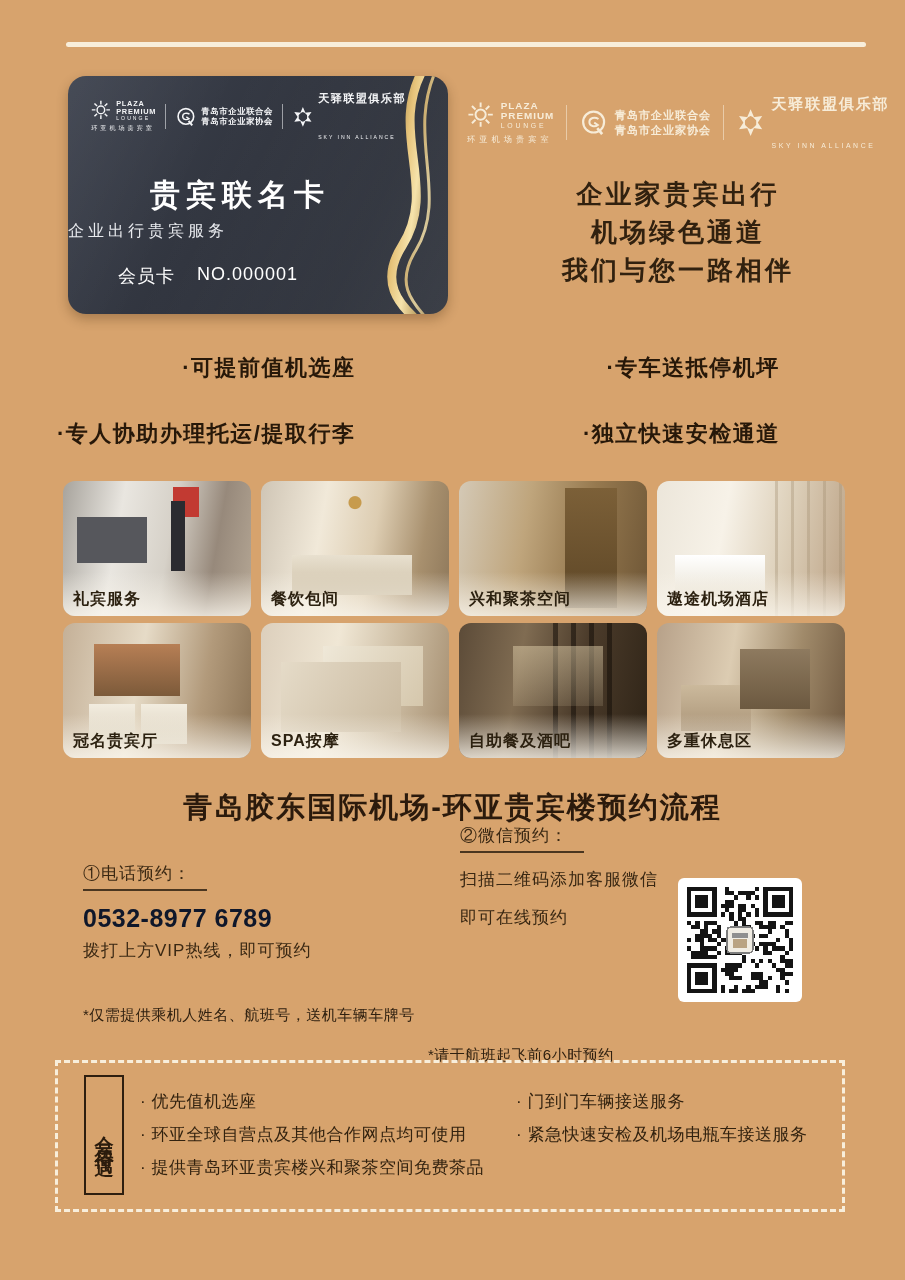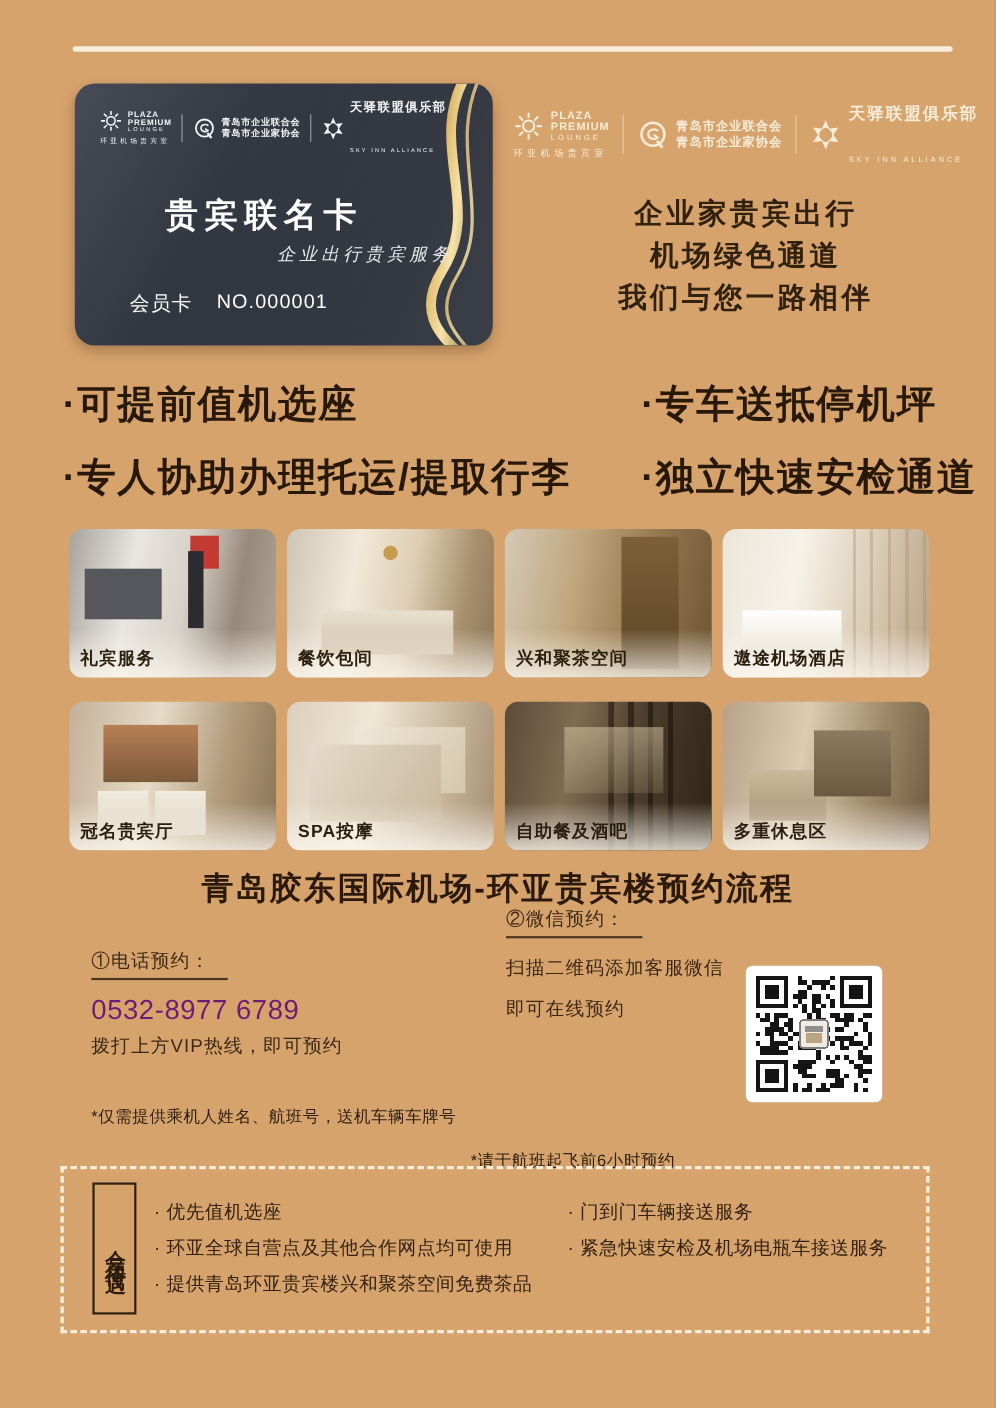--- a/index.html
+++ b/index.html
@@ -33,42 +33,42 @@
   .qd-text { display:flex; flex-direction:column; line-height:1.3; font-size:1.3em; font-weight:600; letter-spacing:.08em; }
   .sky-text { display:flex; flex-direction:column; line-height:1.15;gap:30px; }
   .sky-name { font-size:1.75em; font-weight:800; letter-spacing:.12em; }
   .sky-sub { font-size:.8em; letter-spacing:.38em; }
   .logo-divider { width:1px; height:4em; background:currentColor; opacity:.55; }
 
   .card-logos { position:absolute; left:22px; top:16px; font-size:6.4px; color:#f4f5f7; }
   .card-title { position:absolute; left:0; right:36px; top:99px; text-align:center;
     color:#ffffff; font-size:30px; font-weight:700; letter-spacing:6px;
     font-family:"Liberation Serif", serif; }
-  .card-subtitle { position:absolute; left:0; right:36px; top:145px; text-align:right;
-    color:#e9ebef; font-size:16px; letter-spacing:4px;font-style:italic; }
+  .card-subtitle { position:absolute; left:0; right:36px; top:145px; text-align:left;
+    color:#e9ebef; font-size:16px; letter-spacing:4px; }
   .card-member { position:absolute; left:50px; bottom:26px; display:flex; gap:22px;
     color:#ffffff; font-size:18px; letter-spacing:1px; }
 
   
   .header-logos { position:absolute; left:450px; top:95px; width:455px; display:flex; justify-content:center;
     font-size:8.6px; color:#f7ecd8; }
 
   .slogans { position:absolute; left:468px; top:176px; width:420px; text-align:center;
     font-size:26px; font-weight:700; color:#31210f; letter-spacing:3px; }
   .slogan-line { height:38px; line-height:36px; }
 
   
-  .features { position:absolute; font-size:35px; font-weight:700; color:#271809; letter-spacing:1.5px; }
+  .features { position:absolute; font-size:22px; font-weight:700; color:#271809; letter-spacing:1.5px;text-align:right; }
   .features-left { left:57px; top:348px; }
   .features-right { left:583px; top:348px; }
   .feature-item { height:66px; line-height:40px; }
 
   
   .gallery { position:absolute; left:63px; top:481px; width:782px;
-    display:grid; grid-template-columns:repeat(4,188px); grid-auto-rows:135px; gap:22px 10px; }
+    display:grid; grid-template-columns:repeat(4,188px); grid-auto-rows:135px; gap:7px 10px; }
   .photo { position:relative; border-radius:12px; overflow:hidden; }
   .photo::after { content:""; position:absolute; left:0; right:0; bottom:0; height:44px; z-index:1;
     background:linear-gradient(to top, rgba(250,246,237,.78), rgba(250,246,237,0)); }
   .photo .shape { position:absolute; inset:0; }
   .caption { position:absolute; left:10px; bottom:6px; z-index:2;
     font-size:16px; font-weight:700; color:#2c2110; letter-spacing:1px; }
   .p1 { background:linear-gradient(100deg,#a7a39c 0%,#e9e6e0 30%,#d6d1c8 55%,#97897b 78%,#b5a795 100%); }
   .p1 .shape { background:
       linear-gradient(#2b2b30,#2b2b30) 62% 30%/14px 70px no-repeat,
       linear-gradient(#c23a32,#c23a32) 68% 6%/26px 30px no-repeat,
@@ -101,21 +101,21 @@
       linear-gradient(#8e7a5f,#6c5940) 70% 35%/70px 60px no-repeat,
       linear-gradient(#cbb99c,#ab9578) 20% 70%/70px 46px no-repeat; }
 
   
   .booking-title { position:absolute; left:0; width:905px; top:788px; text-align:center;
     font-size:29px; font-weight:800; color:#2b1a0c; letter-spacing:2px; }
   .phone-col { position:absolute; left:83px; top:862px; }
   .wechat-col { position:absolute; left:460px; top:824px; }
   .booking-label { display:inline-block; font-size:17px; color:#3a2813;
     border-bottom:2px solid #4a3620; padding:0 16px 4px 0; letter-spacing:1px; }
-  .phone-number { margin-top:13px; font-size:25px; font-weight:400; color:#701a75; letter-spacing:.5px; }
+  .phone-number { margin-top:13px; font-size:25px; font-weight:700; color:#0f172a; letter-spacing:.5px; }
   .phone-desc { margin-top:6px; font-size:17px; color:#3a2813; letter-spacing:1px; }
   .wechat-line { margin-top:15px; font-size:17px; color:#3a2813; letter-spacing:1px; }
   .qr-box { position:absolute; left:678px; top:878px; width:124px; height:124px;
     background:#ffffff; border-radius:6px; padding:9px; box-sizing:border-box; }
   .qr-box svg { width:100%; height:100%; display:block; }
   .note { position:absolute; top:1006px; font-size:15px; color:#2f2010; letter-spacing:.5px; }
   .note-1 { left:83px; } .note-2 { left:428px;margin-top:40px; }
 
   
   .benefits { position:absolute; left:55px; top:1060px; width:784px; height:146px;

